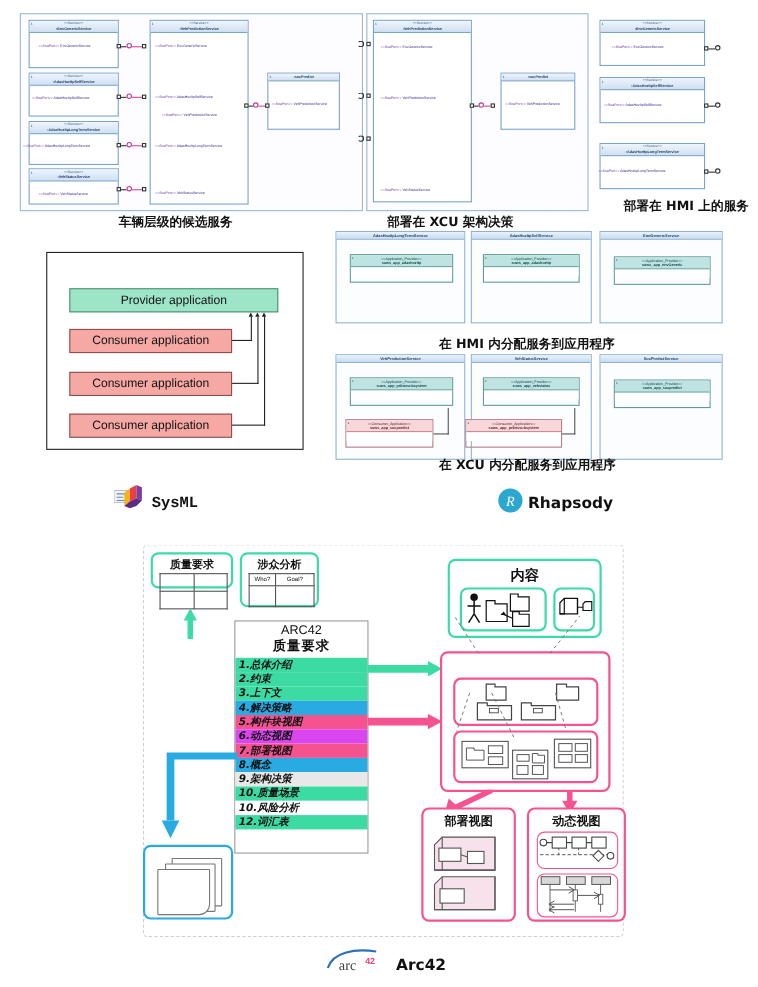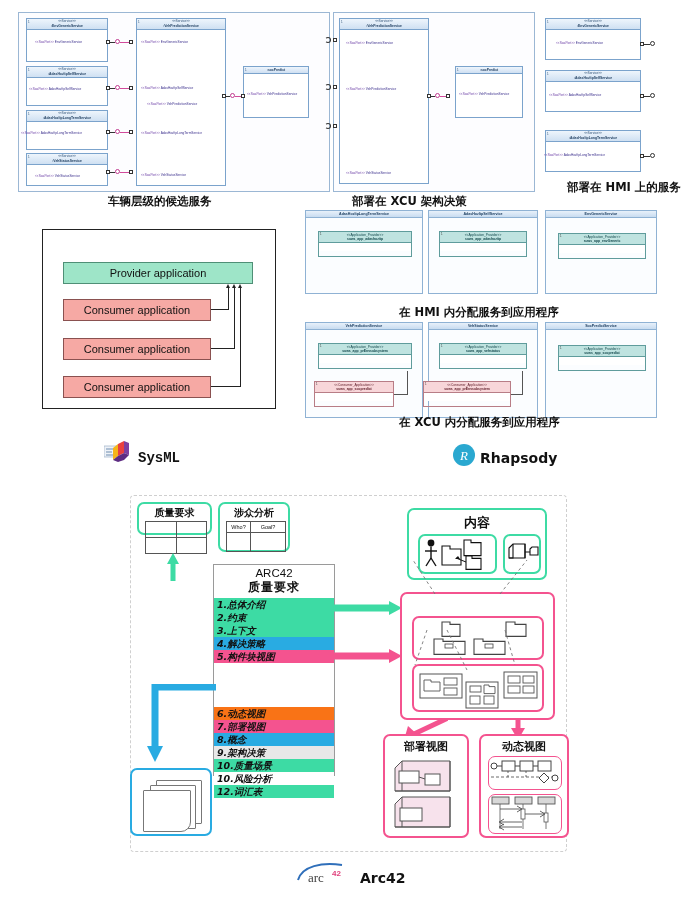--- a/index.html
+++ b/index.html
@@ -447,21 +447,21 @@
 
 <div class="arc-list" style="left:213px;top:564px;width:122px;height:212px;">
   <div class="arc-h1">ARC42</div>
   <div class="arc-h2">质量要求</div>
   <div style="margin-top:2px;">
     <div class="arc-item" style="background:#3ddba4;"><span>1.</span><span>总体介绍</span></div>
     <div class="arc-item" style="background:#3ddba4;"><span>2.</span><span>约束</span></div>
     <div class="arc-item" style="background:#3ddba4;"><span>3.</span><span>上下文</span></div>
     <div class="arc-item" style="background:#29abe2;"><span>4.</span><span>解决策略</span></div>
     <div class="arc-item" style="background:#f4538f;"><span>5.</span><span>构件块视图</span></div>
-    <div class="arc-item" style="background:#f97316;margin-top:44px;"><span>6.</span><span>动态视图</span></div>
+    <div class="arc-item" style="background:#d946ef;"><span>6.</span><span>动态视图</span></div>
     <div class="arc-item" style="background:#f4538f;"><span>7.</span><span>部署视图</span></div>
     <div class="arc-item" style="background:#29abe2;"><span>8.</span><span>概念</span></div>
     <div class="arc-item" style="background:#e8e8e8;"><span>9.</span><span>架构决策</span></div>
     <div class="arc-item" style="background:#3ddba4;"><span>10.</span><span>质量场景</span></div>
     <div class="arc-item" style="background:#ffffff;"><span>10.</span><span>风险分析</span></div>
     <div class="arc-item" style="background:#3ddba4;"><span>12.</span><span>词汇表</span></div>
   </div>
 </div>
 
 <svg class="garrow" style="left:165px;top:553px;" width="16" height="28" viewBox="0 0 16 28">

